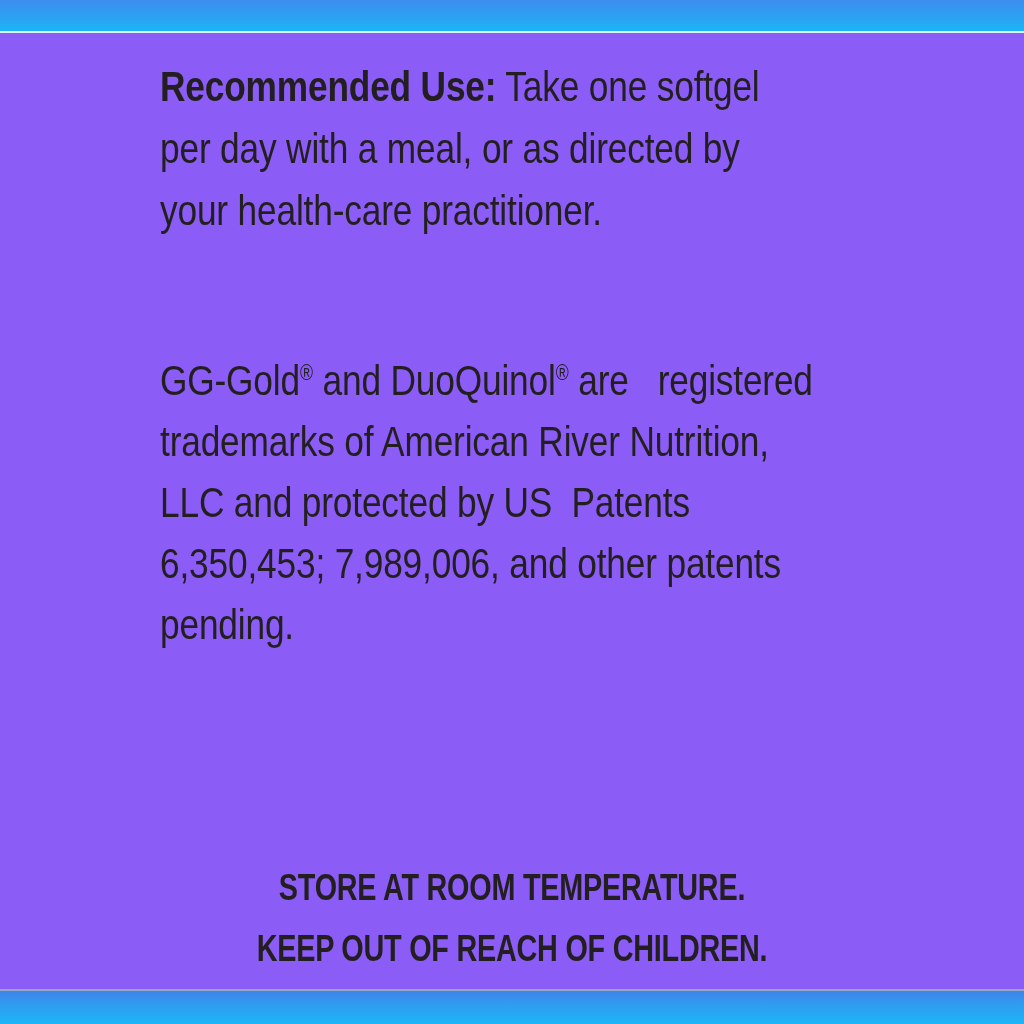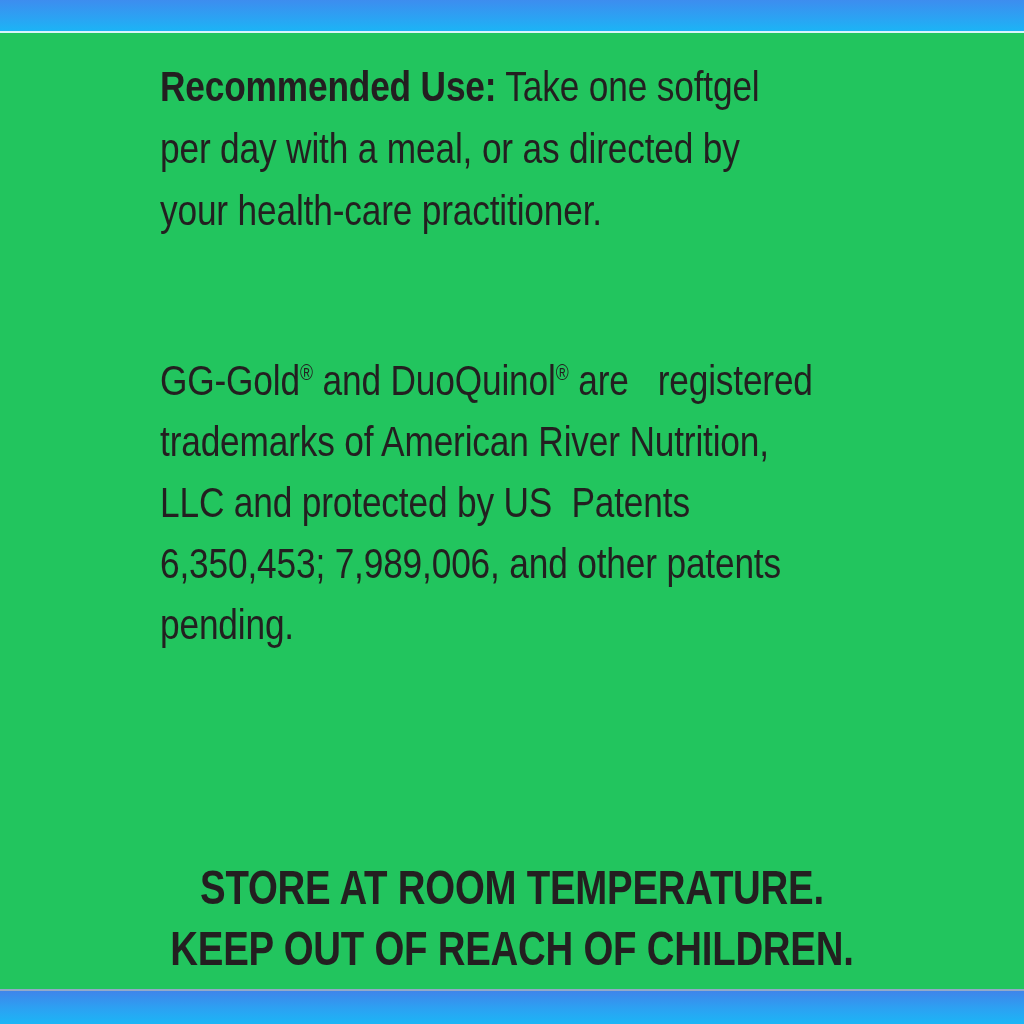--- a/index.html
+++ b/index.html
@@ -11,21 +11,21 @@
     width: 1024px;
     height: 1024px;
     overflow: hidden;
     font-family: "Liberation Sans", "DejaVu Sans", sans-serif;
   }
 
   #label {
     position: relative;
     width: 1024px;
     height: 1024px;
-    background: #22c55e;
+    background: #8b5cf6;
     overflow: hidden;
   }
 
   
   .bar {
     position: absolute;
     left: 0;
     width: 1024px;
   }
   .bar-top {
@@ -105,21 +105,21 @@
   }
 
   
   #footer-warning {
     position: absolute;
     left: 0;
     top: 824px;
     width: 1024px;
     text-align: center;
     font-weight: 700;
-    font-size: 48px;
+    font-size: 36px;
     line-height: 61px;
     letter-spacing: -0.3px;
     color: #231f20;
   }
   #footer-warning .line {
     display: block;
     white-space: pre;
     transform: scaleX(0.80);
   }
 </style>

